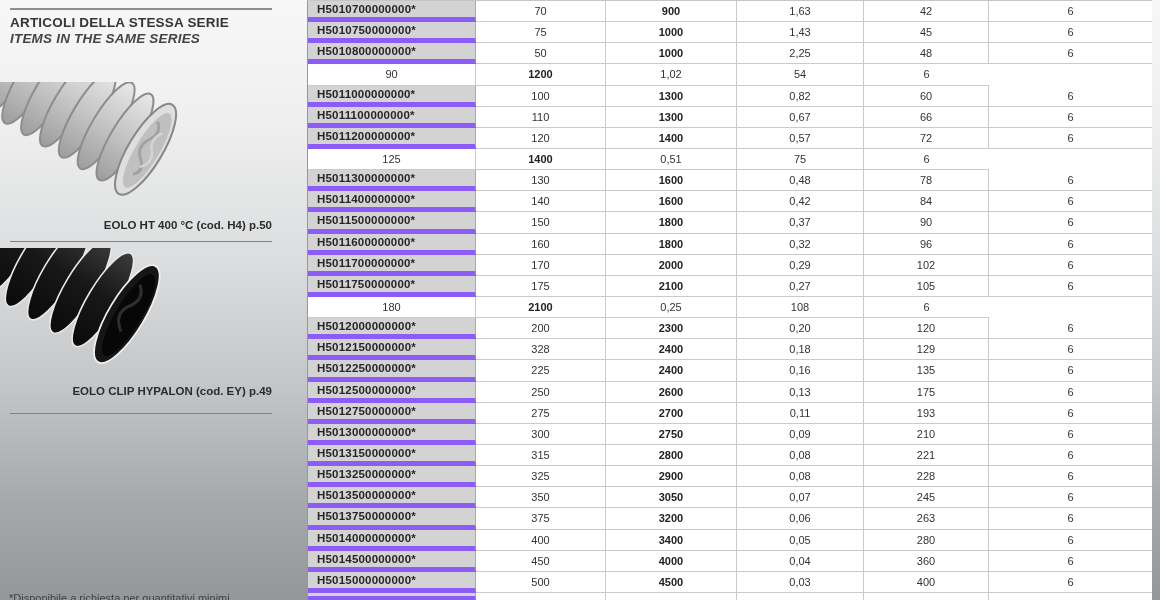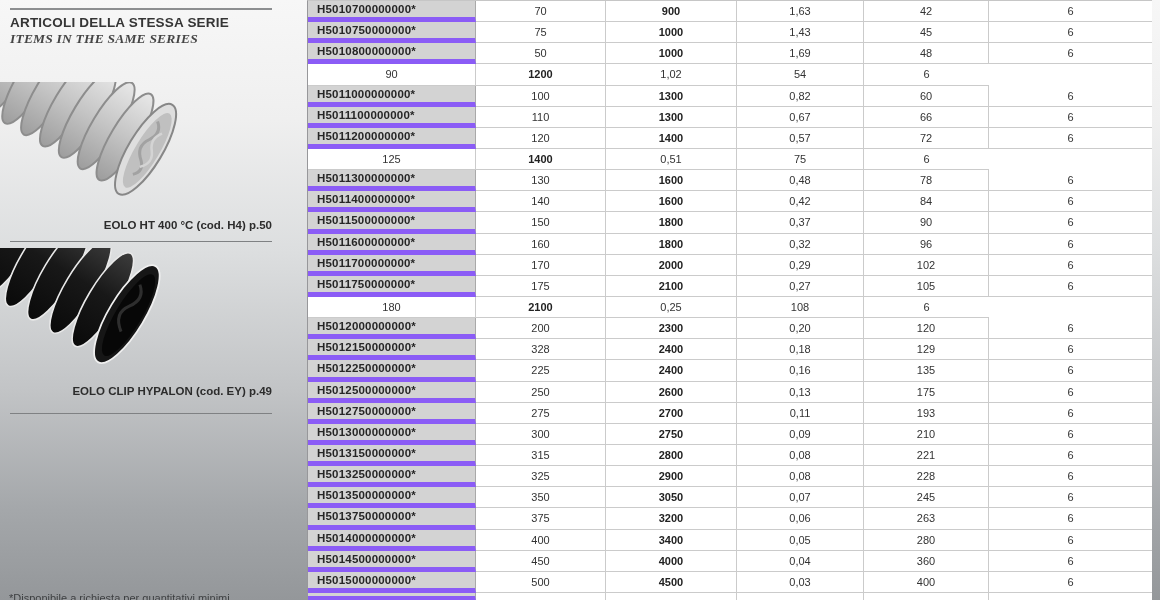--- a/index.html
+++ b/index.html
@@ -9,21 +9,21 @@
     font-family:"Liberation Sans", sans-serif;
     background:linear-gradient(180deg,#f7f7f7 0%,#efefef 20%,#dcdedf 42%,#c2c4c6 65%,#a4a7aa 85%,#94979a 100%);
   }
   
   .sidebar { position:absolute; left:0; top:0; width:307px; height:600px; }
   .rule { position:absolute; left:10px; width:262px; height:2px; background:#8c8e90; }
   .rule-top { top:8px; }
   .rule-mid { top:241px; height:1px; background:#7f8183; }
   .rule-bot { top:413px; height:1px; background:#7f8183; }
   .series-title { position:absolute; left:10px; top:15px; font-size:13.5px; font-weight:700; color:#353535; letter-spacing:.2px; line-height:16px; white-space:nowrap; }
-  .series-title .en { font-style:italic; color:#454545;font-family:Liberation Serif, serif; }
+  .series-title .en { font-style:italic; color:#454545; }
   .product-photo { position:absolute; left:0; }
   .photo-1 { top:82px; }
   .photo-2 { top:248px; }
   .photo-caption { position:absolute; right:35px; font-size:11.5px; font-weight:700; color:#2c2c2c; white-space:nowrap;padding-left:12px; }
   .caption-1 { top:219px; }
   .caption-2 { top:385px;text-align:right; }
   .footnote { position:absolute; left:9px; top:592px; font-size:11px; color:#3d3f41; white-space:nowrap; }
   
   .spec-table {
     position:absolute; left:307px; top:0; width:845px; height:600px;
@@ -124,21 +124,21 @@
           <div class="cell">75</div>
           <div class="cell bold">1000</div>
           <div class="cell">1,43</div>
           <div class="cell">45</div>
           <div class="cell last">6</div>
         </div>
         <div class="t-row">
           <div class="cell code">H5010800000000*</div>
           <div class="cell">50</div>
           <div class="cell bold">1000</div>
-          <div class="cell">1,69</div>
+          <div class="cell">2,25</div>
           <div class="cell">48</div>
           <div class="cell last">6</div>
         </div>
         <div class="t-row">
           <div class="cell">90</div>
           <div class="cell bold">1200</div>
           <div class="cell">1,02</div>
           <div class="cell">54</div>
           <div class="cell last">6</div>
         </div>

